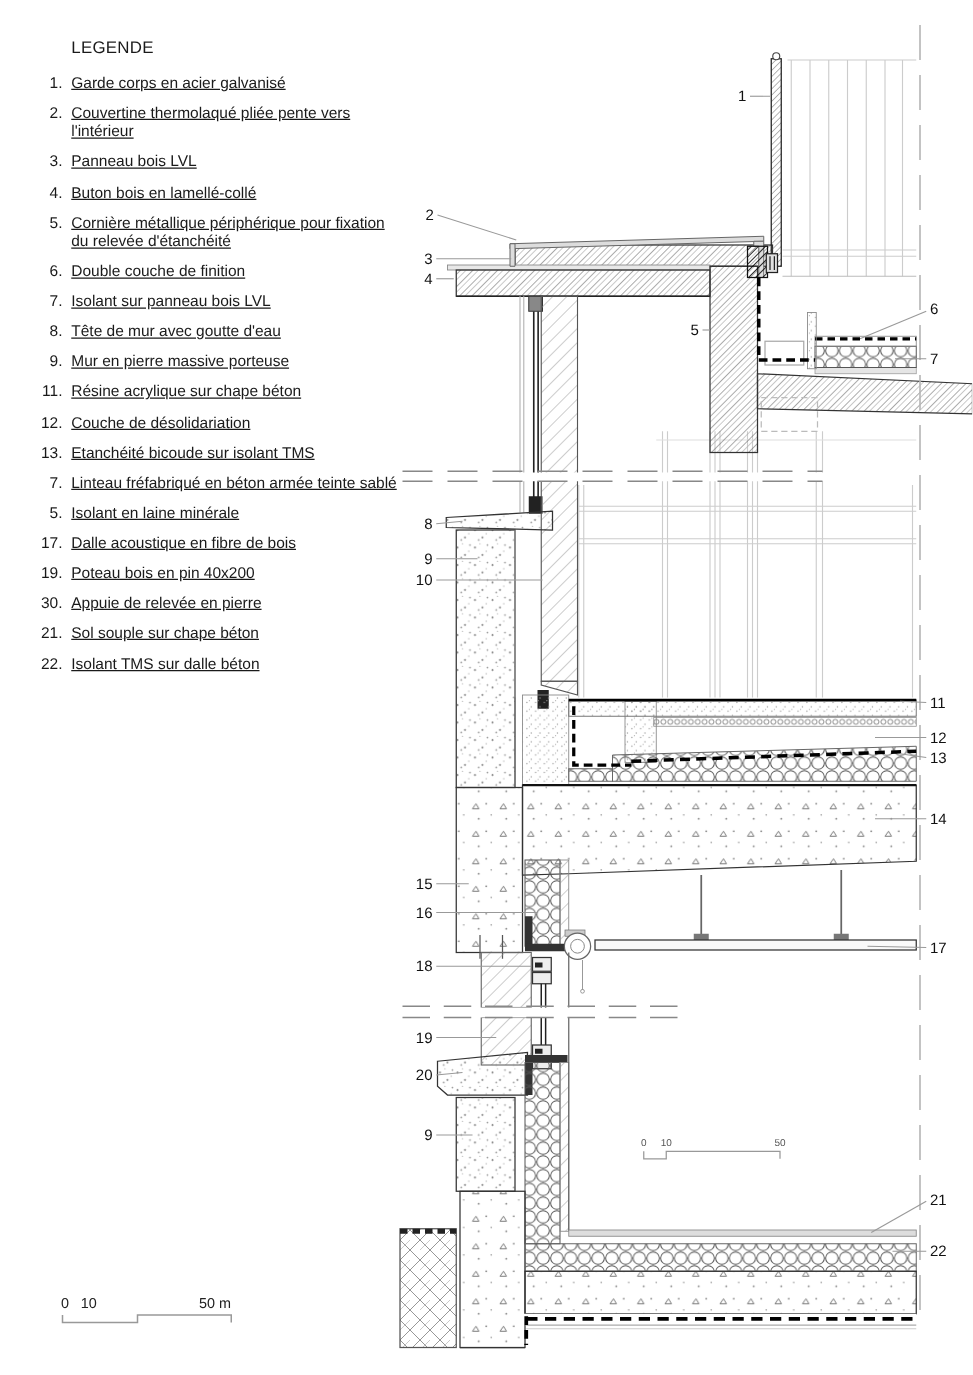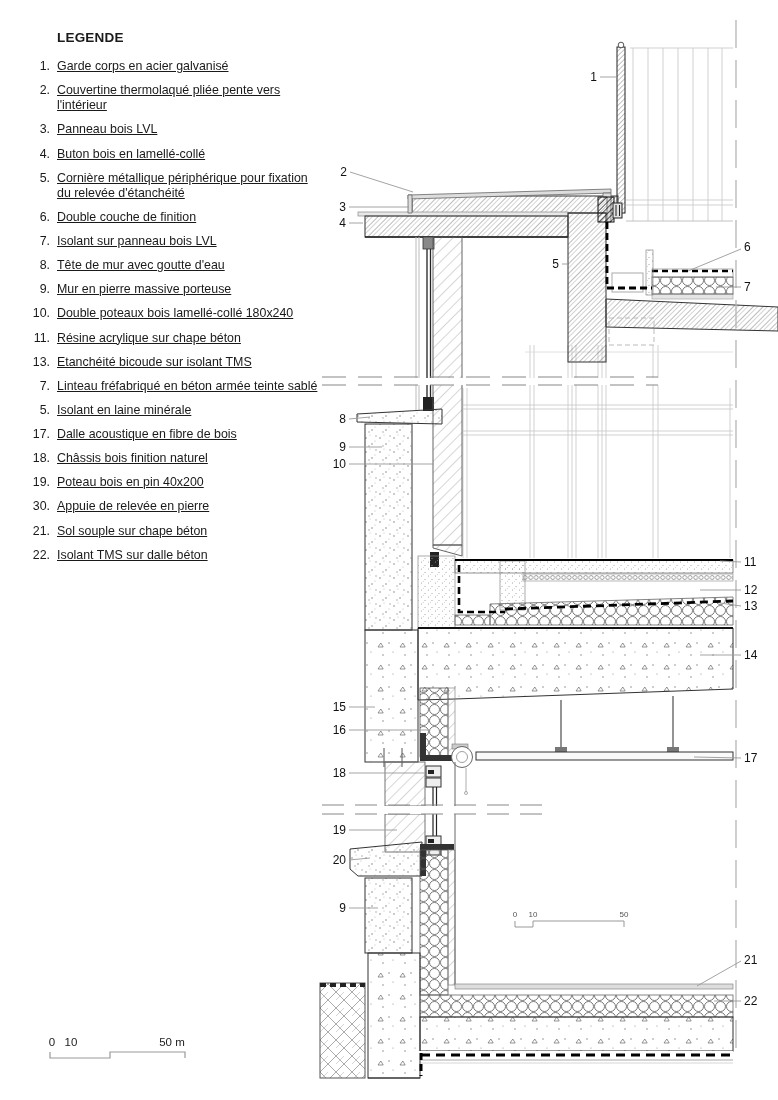--- a/index.html
+++ b/index.html
@@ -1,19 +1,19 @@
 <!DOCTYPE html>
 <html><head>
 <meta charset="utf-8">
 <style>
   html,body{margin:0;padding:0;background:#fff;}
   .sheet{position:relative;width:778px;height:1100px;background:#fff;overflow:hidden;
          font-family:"Liberation Sans",sans-serif;color:#1a1a1a;}
   .legend{position:absolute;left:28px;top:30px;width:296px;}
-  .legend-title{font-size:13.5px;font-weight:bold;margin:0 0 14px 29px;letter-spacing:.2px;}
+  .legend-title{font-size:13.5px;font-weight:normal;margin:0 0 14px 29px;letter-spacing:.2px;}
   .legend-item{display:flex;margin-bottom:9px;font-size:12.4px;line-height:1.22;}
   .legend-num{width:22px;text-align:right;flex:0 0 22px;margin-right:7px;}
   .legend-text{flex:1;text-decoration:underline;}
   svg{position:absolute;left:0;top:0;font-family:"Liberation Sans",sans-serif;}
   text{fill:#111;}
   .callout{font-size:12px;}
   .scale-txt{font-size:8px;fill:#555;}
   .scale-txt-main{font-size:11.5px;fill:#222;}
 </style>
 </head>
@@ -53,46 +53,42 @@
       </div>
     <div class="legend-item">
         <span class="legend-num">8.</span>
         <span class="legend-text">Tête de mur avec goutte d'eau</span>
       </div>
     <div class="legend-item">
         <span class="legend-num">9.</span>
         <span class="legend-text">Mur en pierre massive porteuse</span>
       </div>
     <div class="legend-item">
-        <span class="legend-num">10.</span>
-        <span class="legend-text">Double poteaux bois lamellé-collé 180x240</span>
-      </div>
-    <div class="legend-item">
         <span class="legend-num">11.</span>
         <span class="legend-text">Résine acrylique sur chape béton</span>
       </div>
     <div class="legend-item">
+        <span class="legend-num">12.</span>
+        <span class="legend-text">Couche de désolidariation</span>
+      </div>
+    <div class="legend-item">
         <span class="legend-num">13.</span>
         <span class="legend-text">Etanchéité bicoude sur isolant TMS</span>
       </div>
     <div class="legend-item">
         <span class="legend-num">7.</span>
         <span class="legend-text">Linteau fréfabriqué en béton armée  teinte sablé</span>
       </div>
     <div class="legend-item">
         <span class="legend-num">5.</span>
         <span class="legend-text">Isolant en laine minérale</span>
       </div>
     <div class="legend-item">
         <span class="legend-num">17.</span>
         <span class="legend-text">Dalle acoustique en fibre de bois</span>
-      </div>
-    <div class="legend-item">
-        <span class="legend-num">18.</span>
-        <span class="legend-text">Châssis bois finition naturel</span>
       </div>
     <div class="legend-item">
         <span class="legend-num">19.</span>
         <span class="legend-text">Poteau bois en pin 40x200</span>
       </div>
     <div class="legend-item">
         <span class="legend-num">30.</span>
         <span class="legend-text">Appuie de relevée en pierre</span>
       </div>
     <div class="legend-item">

